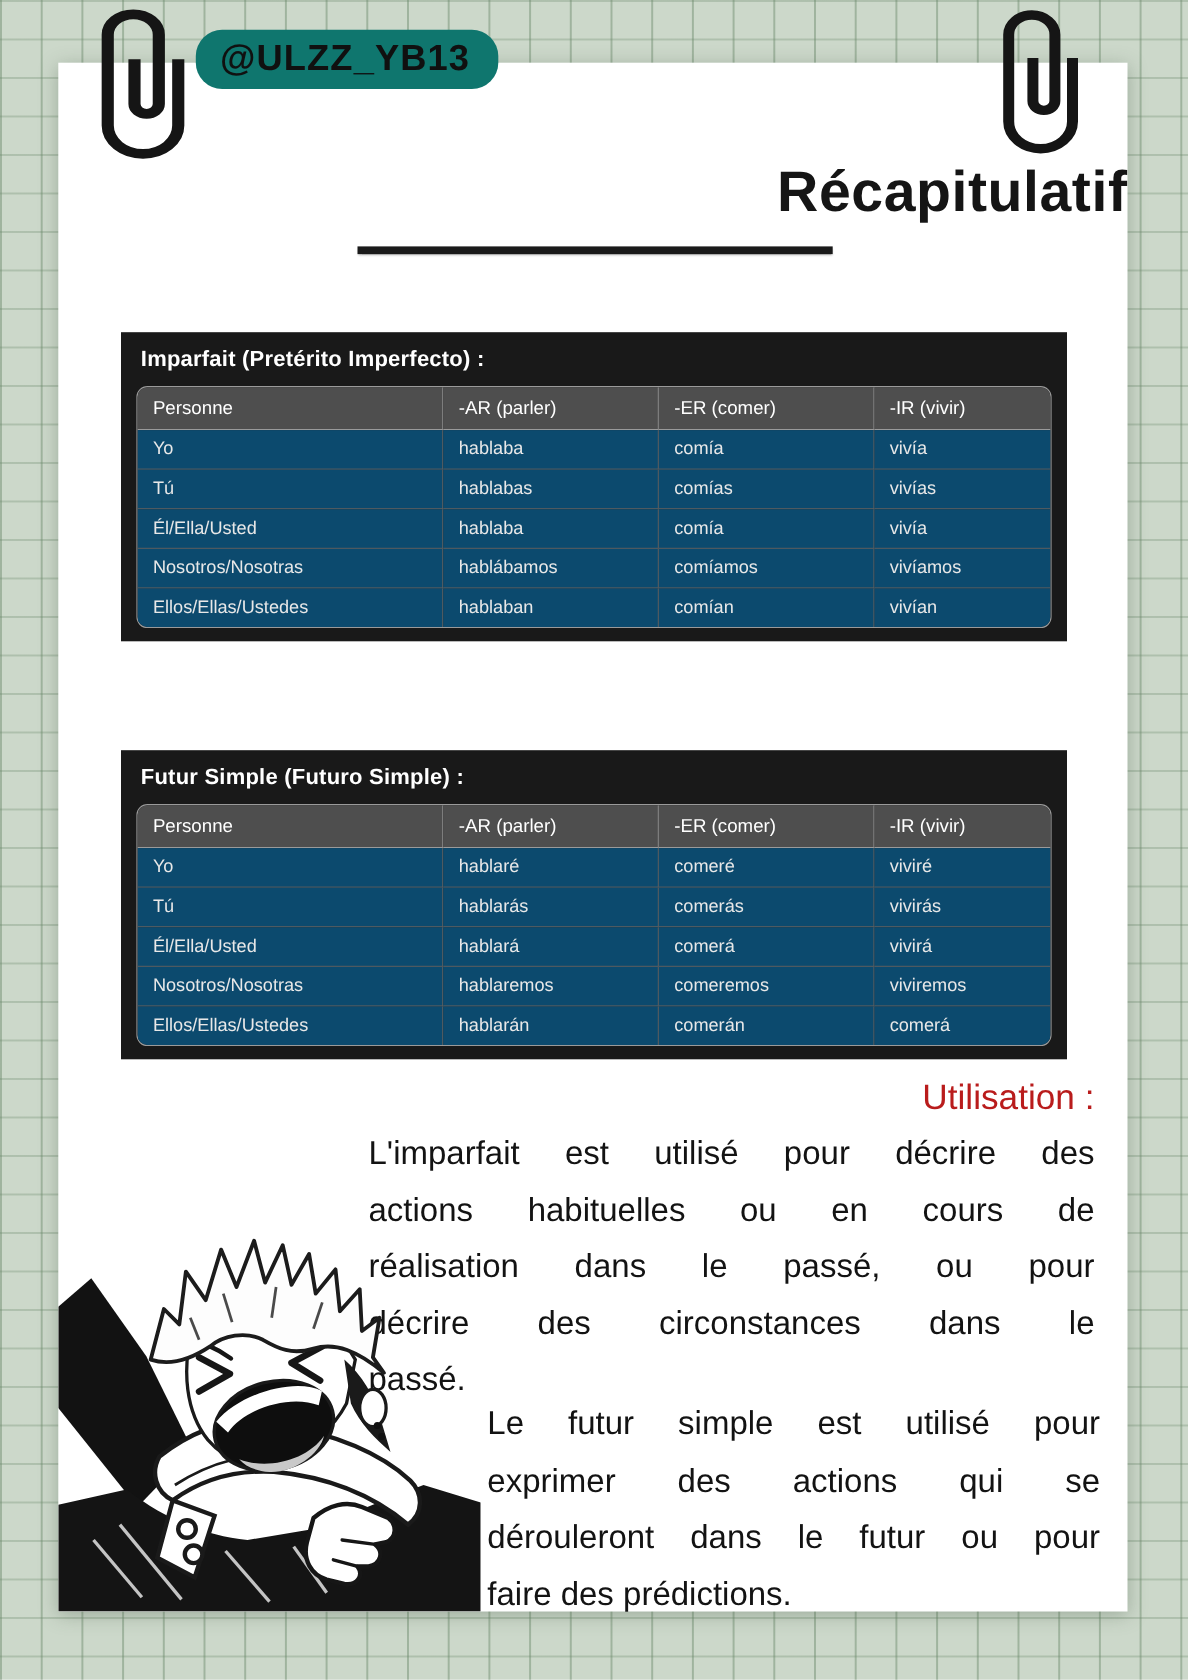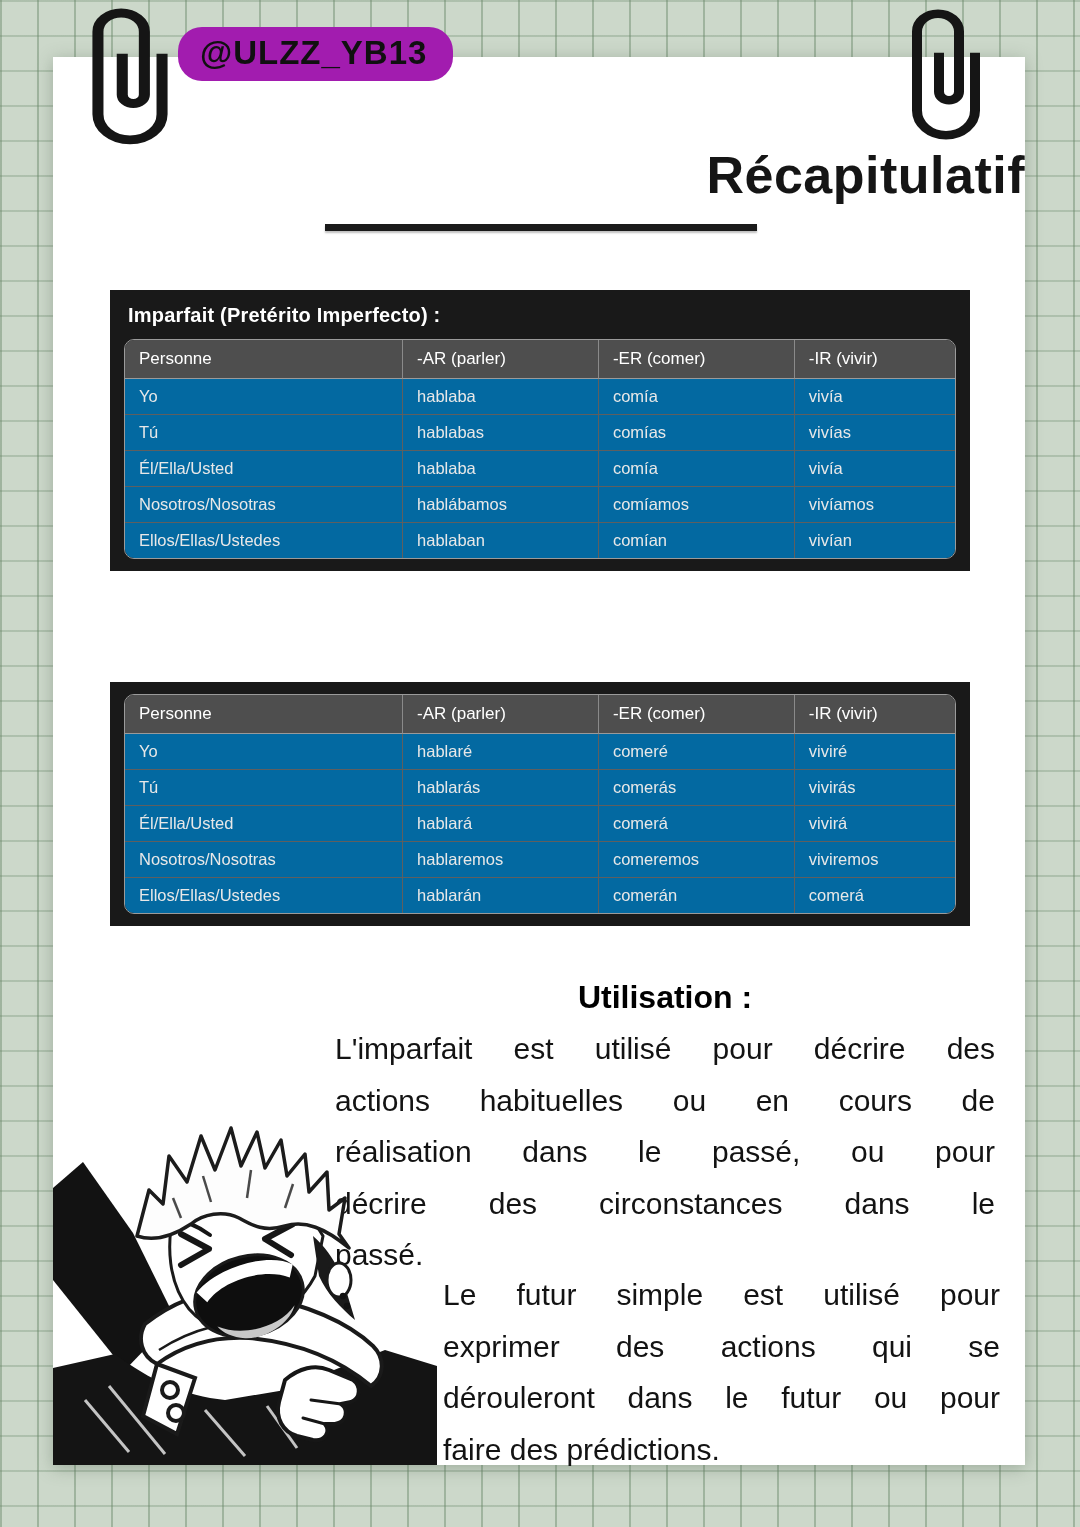--- a/index.html
+++ b/index.html
@@ -12,68 +12,68 @@
       linear-gradient(to bottom, rgba(105,135,105,.30) 2px, transparent 2px);
     background-size:37px 35px;
   }
   .card{
     position:absolute;left:53px;top:57px;width:972px;height:1408px;
     background:#ffffff;box-shadow:0 3px 16px rgba(70,90,70,.35);
   }
   .paperclip{position:absolute;z-index:5;}
   .badge{
     position:absolute;left:178px;top:27px;z-index:6;
-    background:#a21caf;border-radius:24px;
+    background:#0f766e;border-radius:24px;
     padding:7px 26px 9px 22px;
     font-size:33px;font-weight:800;color:#101010;letter-spacing:1px;
   }
   .title{
     position:absolute;left:0;top:88px;width:100%;
     text-align:right;font-size:52px;font-weight:800;color:#151515;
     letter-spacing:.5px;
   }
   .title-underline{
     position:absolute;left:272px;top:167px;width:432px;height:7px;
     background:#1a1a1a;box-shadow:0 2px 2px rgba(0,0,0,.25);
   }
   .conj-section{
     position:absolute;left:57px;width:860px;
     background:#191919;box-sizing:border-box;
     padding:12px 14px 12px 14px;
   }
-  .sec1{top:233px;}
+  .sec1{top:245px;}
   .sec2{top:625px;}
   .sec-caption{
     color:#ffffff;font-size:20px;font-weight:700;
     margin:2px 0 12px 4px;letter-spacing:.2px;
   }
   table.conj-table{
     width:100%;border-spacing:0;border-collapse:separate;
     border:1.5px solid #9a9a9a;border-radius:10px;overflow:hidden;
     background:#202020;
   }
   .conj-table th{
     background:#4e4e4e;color:#ffffff;font-size:17px;font-weight:400;
     text-align:left;padding:9px 14px;
     border-right:1px solid #8a8a8a;border-bottom:1px solid #9a9a9a;
   }
   .conj-table td{
-    background:#0369a1;color:#e8e8e8;font-size:16.5px;
+    background:#0c4a6e;color:#e8e8e8;font-size:16.5px;
     text-align:left;padding:8px 14px;
     border-right:1px solid #5f5f5f;border-bottom:1px solid #5f5f5f;
   }
   .conj-table th:last-child,.conj-table td:last-child{border-right:none;}
   .conj-table tr:last-child td{border-bottom:none;}
   .conj-table th:nth-child(1){width:33.5%;}
   .conj-table th:nth-child(2){width:23.6%;}
   .conj-table th:nth-child(3){width:23.6%;}
   .conj-table th:nth-child(4){width:19.3%;}
   .usage-heading{
     position:absolute;left:282px;top:922px;width:660px;
-    text-align:center;font-size:32px;font-weight:700;color:#000000;
+    text-align:right;font-size:32px;font-weight:400;color:#b91c1c;
   }
   .para{position:absolute;color:#131313;font-size:30px;line-height:51.5px;}
   .para1{left:282px;top:966px;width:660px;}
   .para2{left:390px;top:1212px;width:557px;}
   .jline{text-align:justify;text-align-last:justify;white-space:normal;}
   .jline.last{text-align-last:left;}
   .illustration{position:absolute;left:0;top:1061px;width:384px;height:347px;}
 </style>
 </head>
 <body>
@@ -133,20 +133,21 @@
             <td>Ellos/Ellas/Ustedes</td>
             <td>hablaban</td>
             <td>comían</td>
             <td>vivían</td>
           </tr>
         </tbody>
     </table>
   </div>
 
   <div class="conj-section sec2">
+    <div class="sec-caption">Futur Simple (Futuro Simple) :</div>
     <table class="conj-table">
       <thead>
           <tr>
             <th>Personne</th>
             <th>-AR (parler)</th>
             <th>-ER (comer)</th>
             <th>-IR (vivir)</th>
           </tr>
         </thead>
       <tbody>

